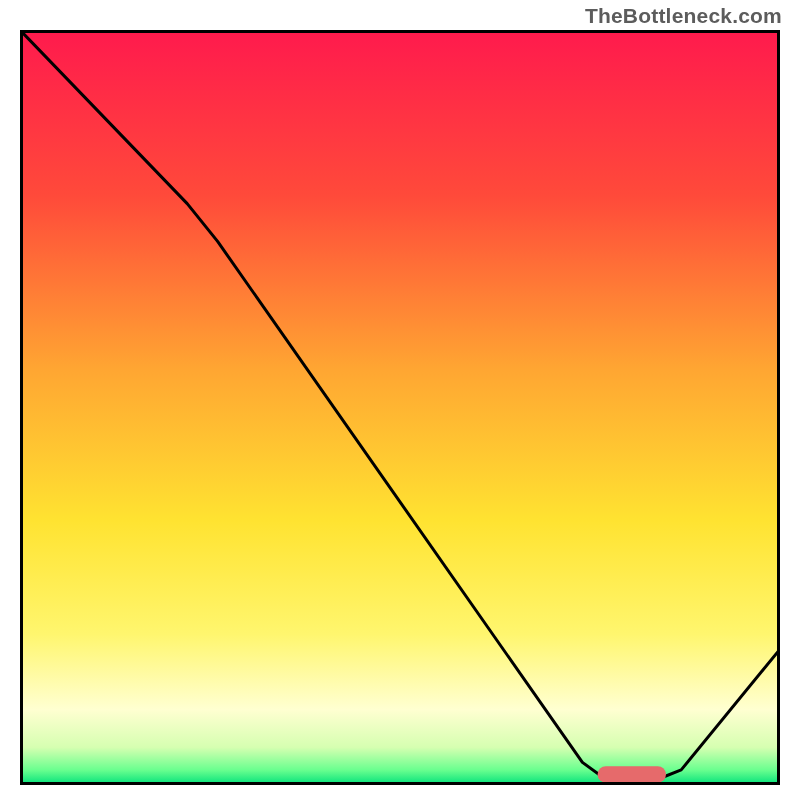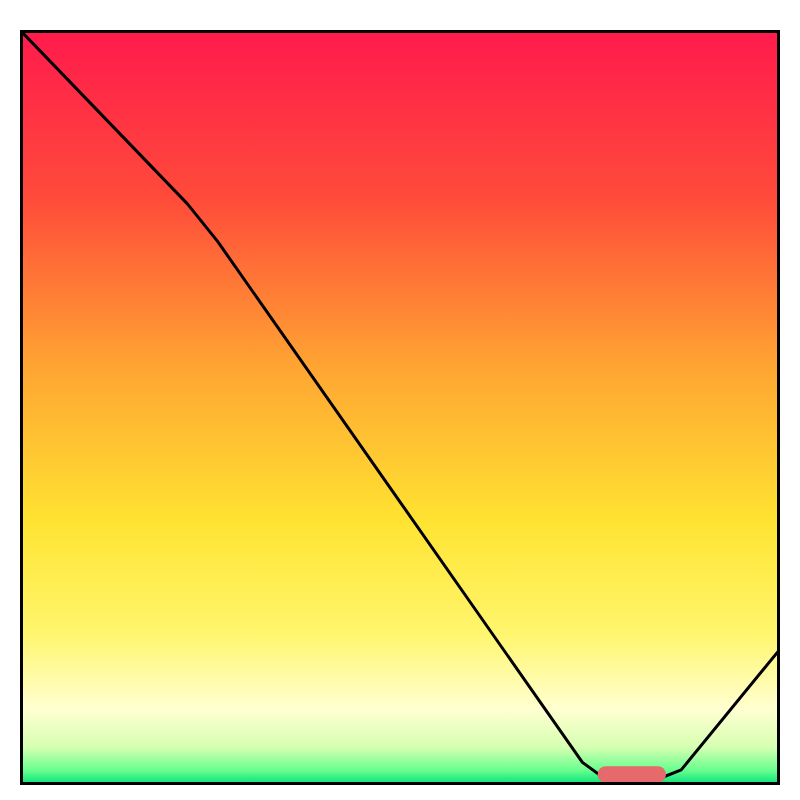--- a/index.html
+++ b/index.html
@@ -32,20 +32,21 @@
     top: 30px;
     width: 760px;
     height: 755px;
   }
   svg { display: block; }
 </style>
 </head>
 <body>
 
 <div class="container">
+  <div class="watermark">TheBottleneck.com</div>
 
   <div class="plot">
     <svg id="chart-svg" width="760" height="755" viewBox="0 0 760 755">
         <defs>
           <linearGradient id="bg-grad" x1="0" y1="0" x2="0" y2="1">
             <stop offset="0%" stop-color="#ff1a4d"></stop>
             <stop offset="22%" stop-color="#ff4a3a"></stop>
             <stop offset="45%" stop-color="#ffa632"></stop>
             <stop offset="65%" stop-color="#ffe331"></stop>
             <stop offset="80%" stop-color="#fff66e"></stop>

